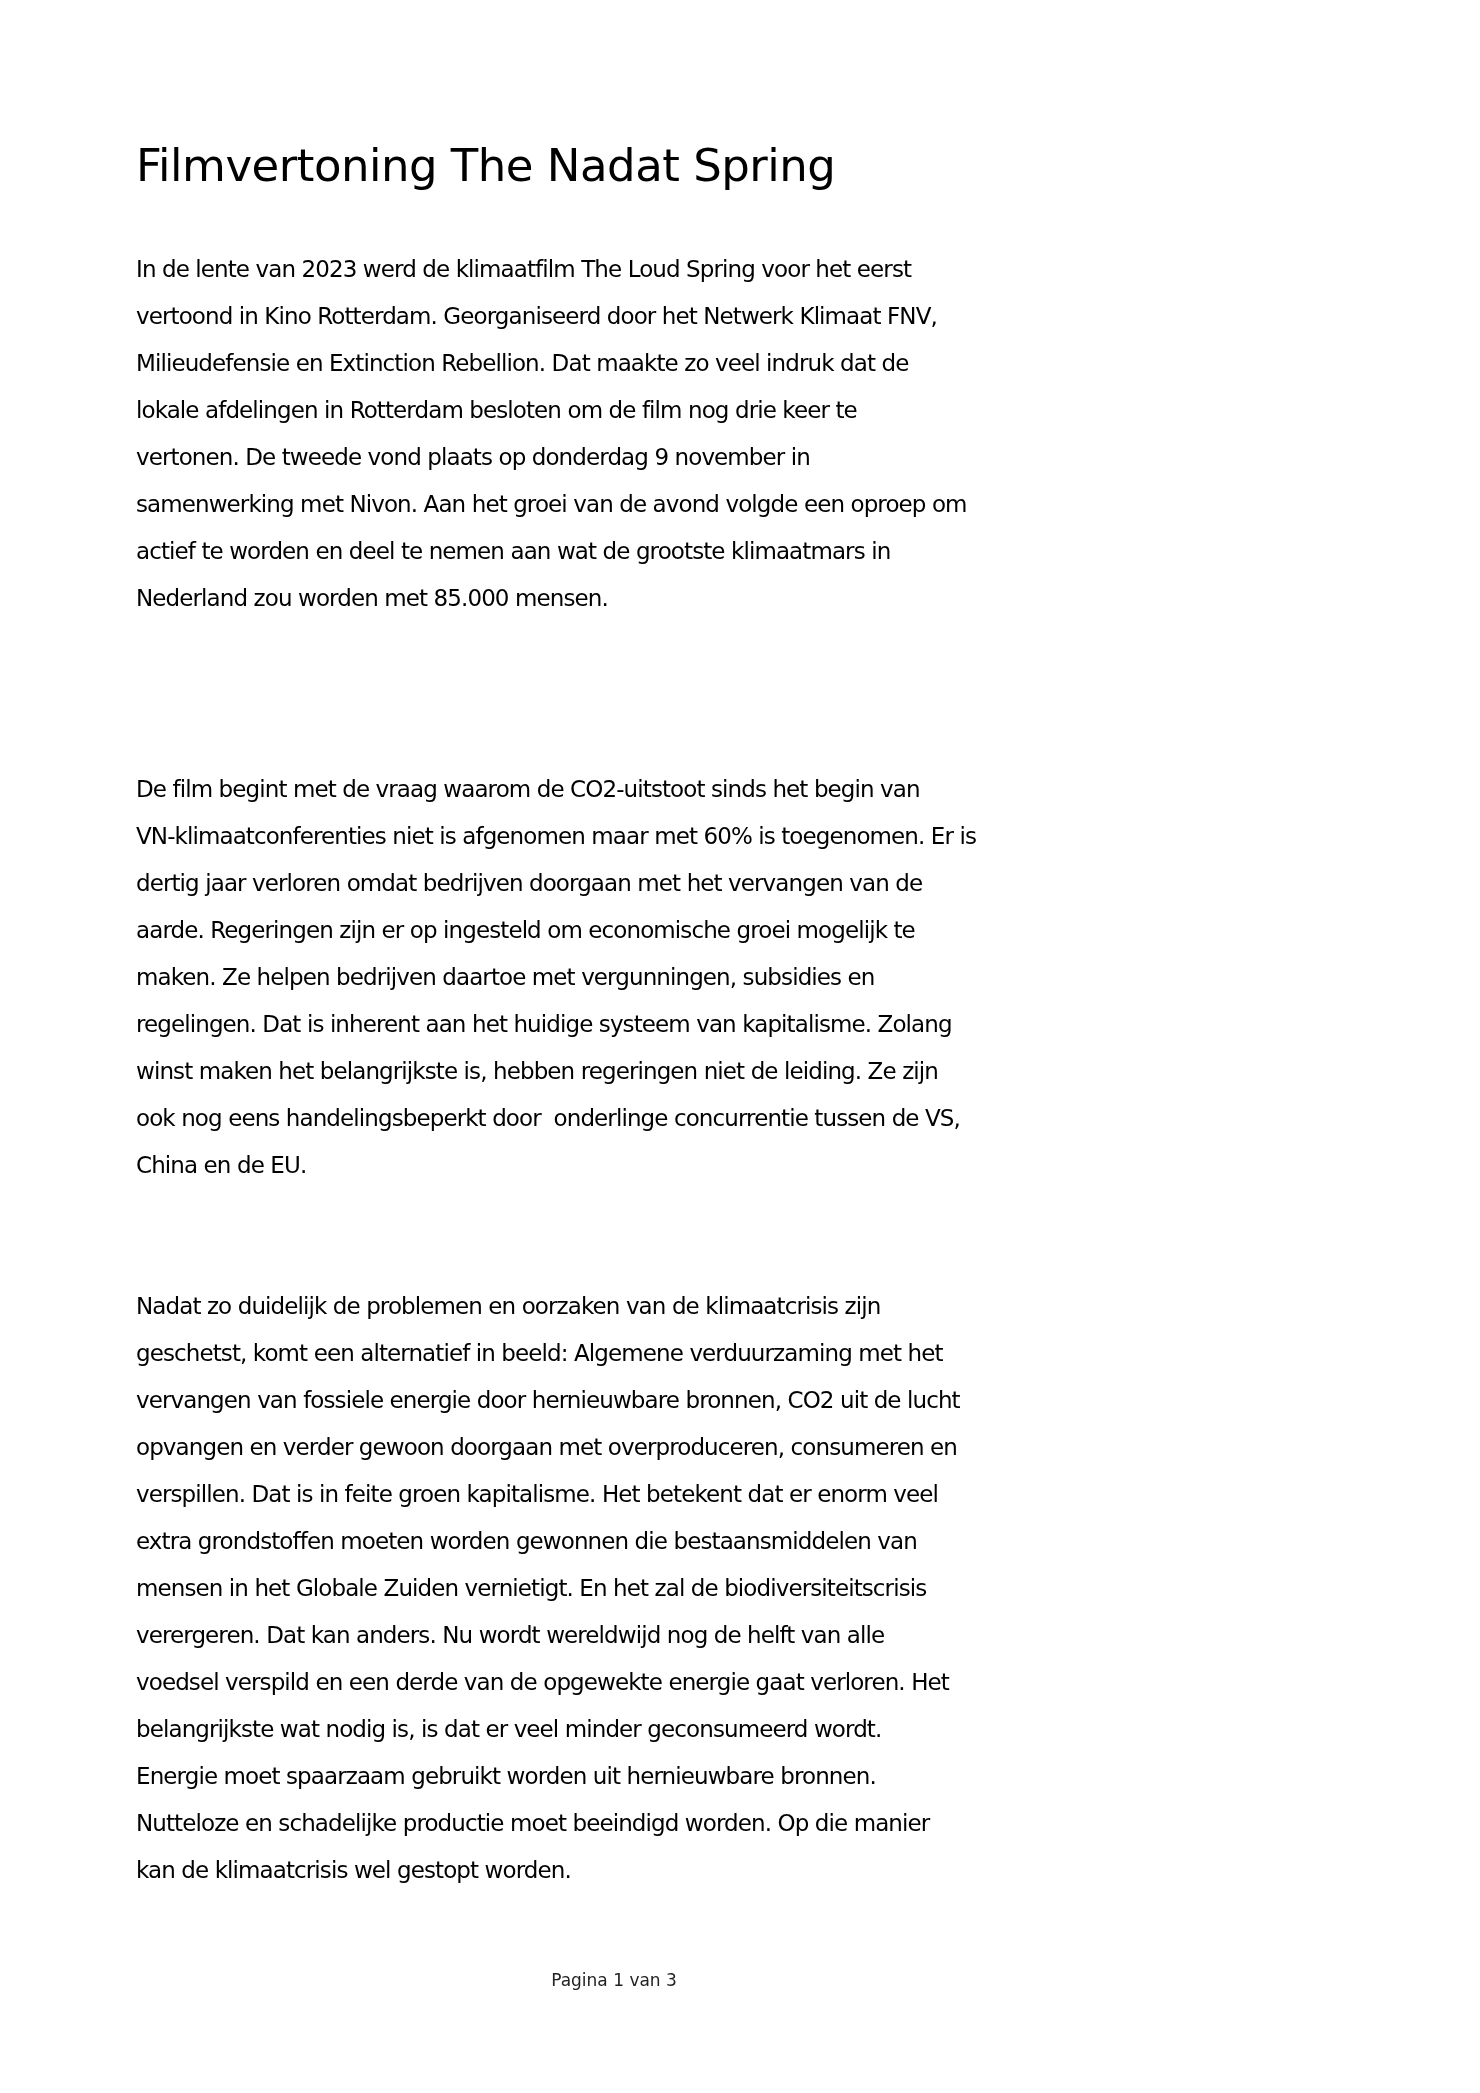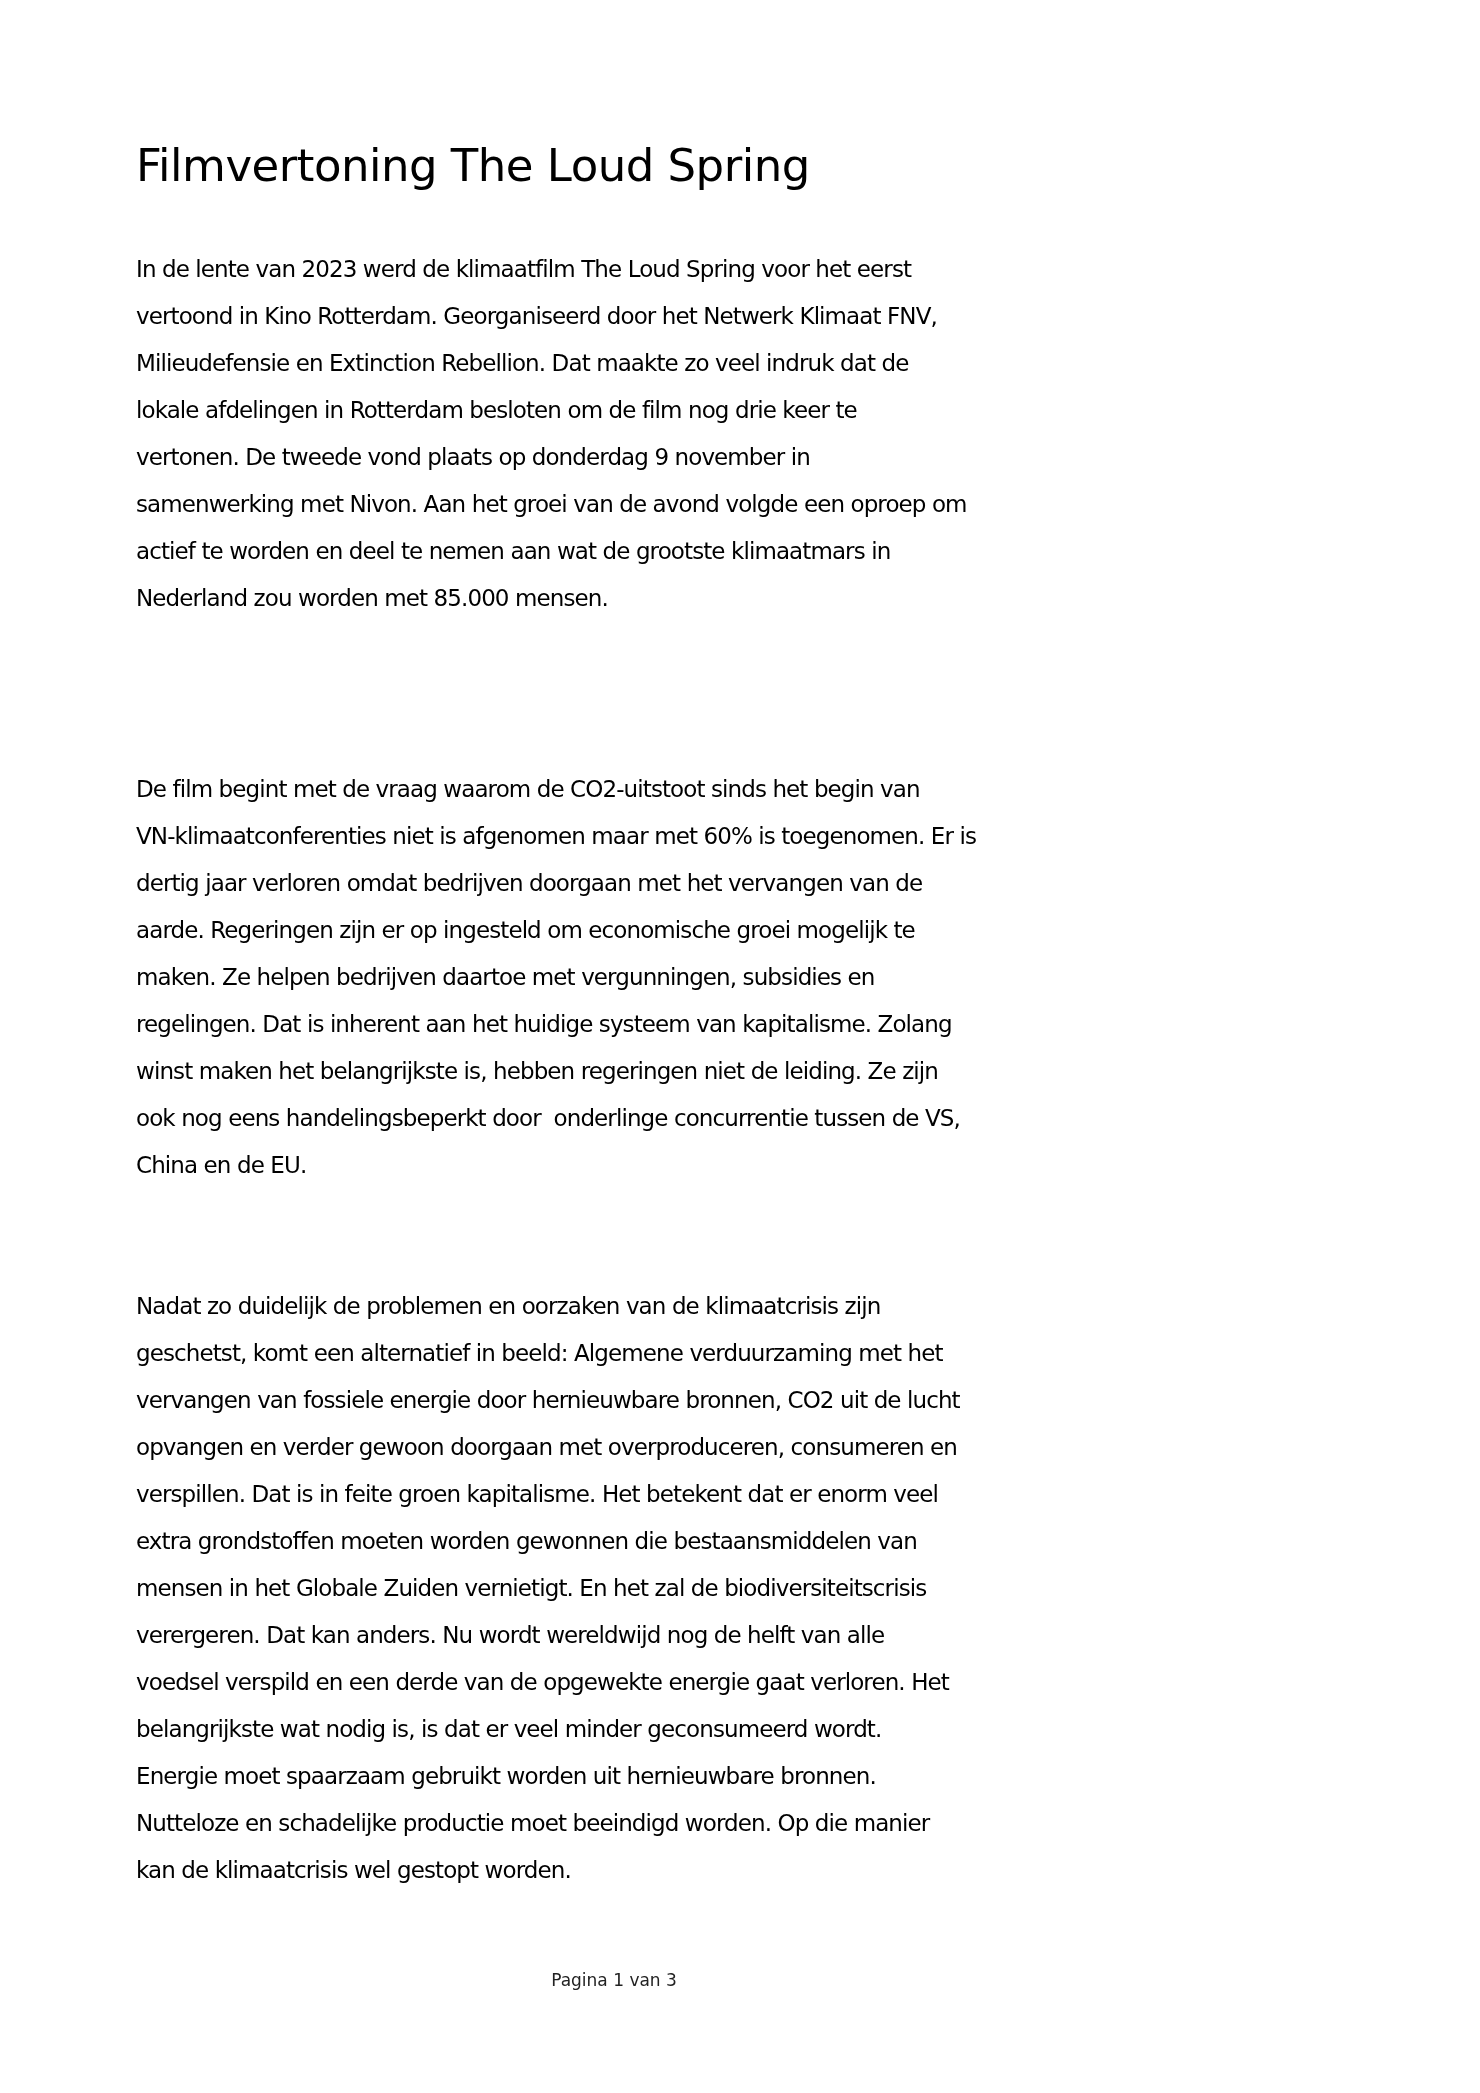--- a/index.html
+++ b/index.html
@@ -12,21 +12,21 @@
           letter-spacing: -0.9px; font-weight: 400; transform-origin: left top; }
   .heading { position: absolute; left: 136px; font-size: 32px; font-weight: 700; line-height: 47px;
              white-space: pre; letter-spacing: -0.8px; margin: 0; }
   .footer { position: absolute; left: 0; width: 1228px; top: 1970px; text-align: center;
             font-size: 17px; color: #222; }
 </style>
 </head>
 <body>
 
 <div class="page">
-  <h1 class="title">Filmvertoning The Loud Spring</h1>
+  <h1 class="title">Filmvertoning The Nadat Spring</h1>
 
   <div>
     <div class="line" style="top:246px">In de lente van 2023 werd de klimaatfilm The Loud Spring voor het eerst</div>
     <div class="line" style="top:293px">vertoond in Kino Rotterdam. Georganiseerd door het Netwerk Klimaat FNV,</div>
     <div class="line" style="top:340px">Milieudefensie en Extinction Rebellion. Dat maakte zo veel indruk dat de</div>
     <div class="line" style="top:387px">lokale afdelingen in Rotterdam besloten om de film nog drie keer te</div>
     <div class="line" style="top:434px">vertonen. De tweede vond plaats op donderdag 9 november in</div>
     <div class="line" style="top:481px">samenwerking met Nivon. Aan het groei van de avond volgde een oproep om</div>
     <div class="line" style="top:528px">actief te worden en deel te nemen aan wat de grootste klimaatmars in</div>
     <div class="line" style="top:575px">Nederland zou worden met 85.000 mensen.</div>

